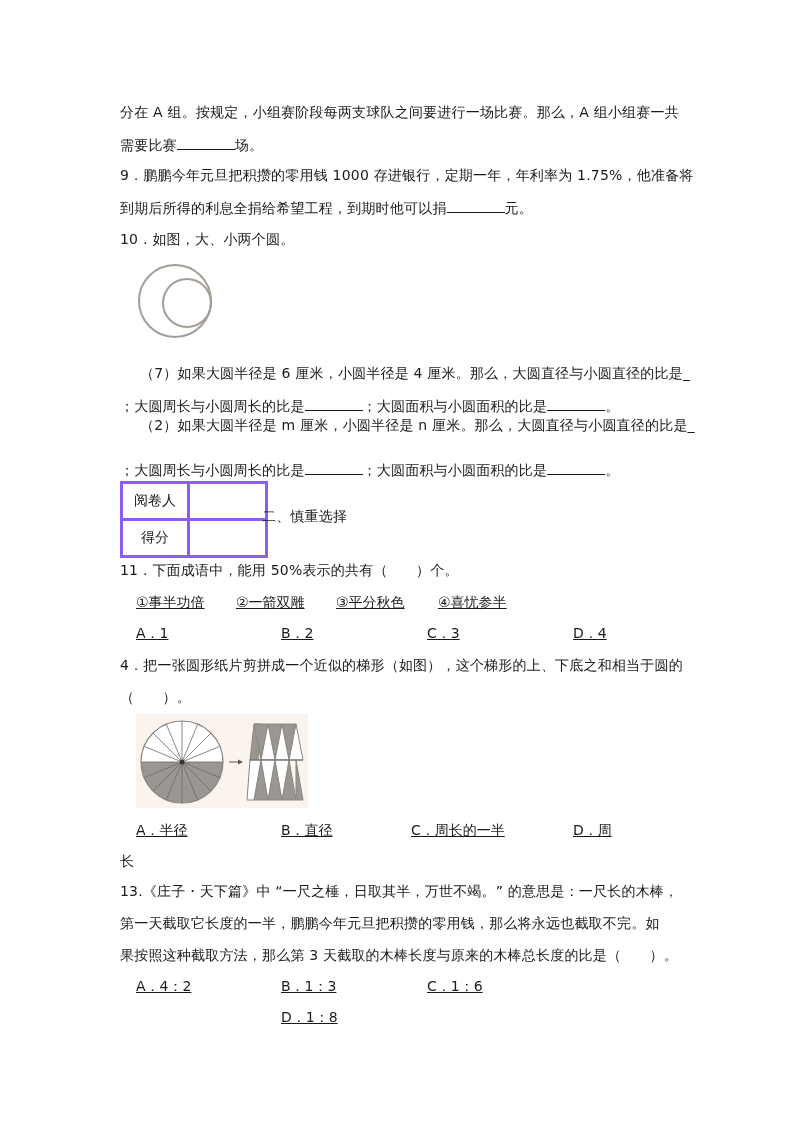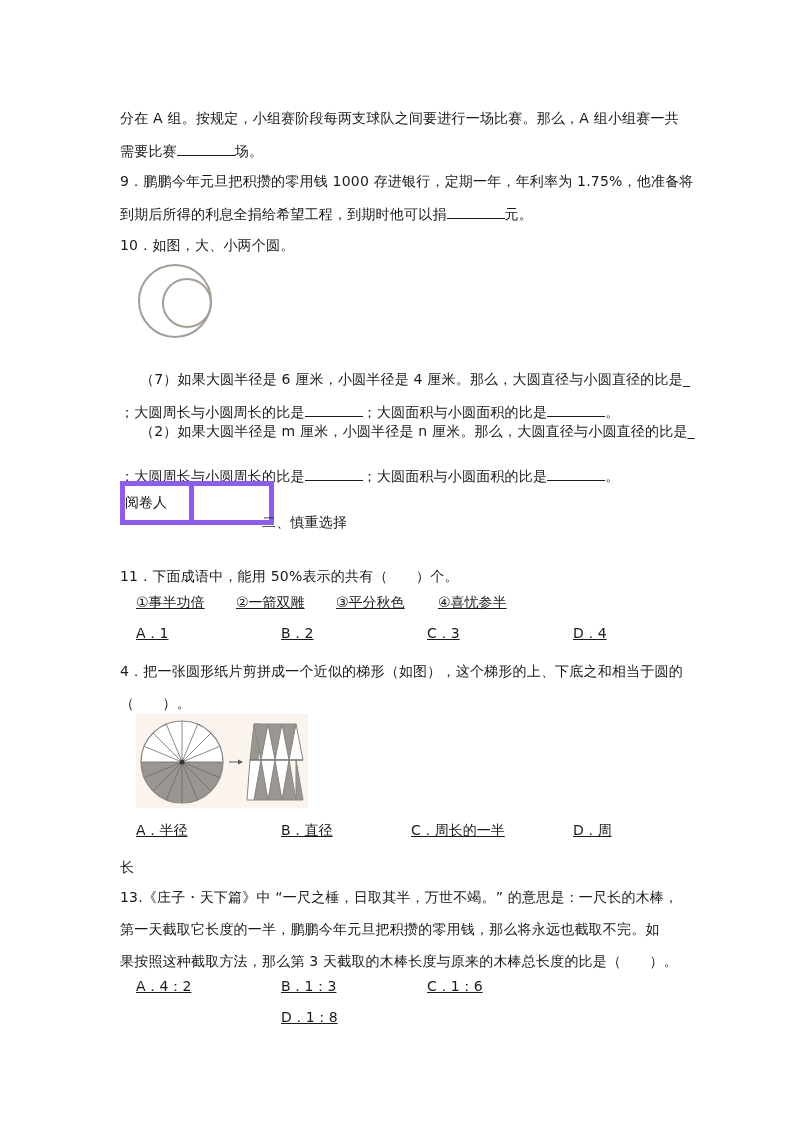--- a/index.html
+++ b/index.html
@@ -1,22 +1,22 @@
 <!DOCTYPE html>
 <html><head>
 <meta charset="utf-8">
 <style>
   html, body { margin:0; padding:0; background:#ffffff; }
   body { width:794px; height:1123px; position:relative; overflow:hidden;
          font-family:"DejaVu Sans", "Liberation Sans", sans-serif; color:#1a1a1a; }
-  .line { position:absolute; left:120px; font-size:14px; line-height:18px; white-space:nowrap; letter-spacing:0.2px;margin-top:6px; }
+  .line { position:absolute; left:120px; font-size:14px; line-height:18px; white-space:nowrap; letter-spacing:0.2px; }
   .blank { display:inline-block; border-bottom:1px solid #1a1a1a; height:14px; vertical-align:baseline; }
   .opt { position:absolute; font-size:14px; line-height:18px; white-space:nowrap;text-decoration:underline; }
   table.score { position:absolute; left:120px; top:481px; border-collapse:collapse; }
-  table.score td { border:5px solid #8b5cf6; height:34px; font-size:14px; text-align:left; padding:0; }
+  table.score td { border:3px solid #8b5cf6; height:34px; font-size:14px; text-align:center; padding:0; }
   .fig { position:absolute; }
 </style>
 </head>
 <body>
 
 <div class="line" style="top:103px">分在 A 组。按规定，小组赛阶段每两支球队之间要进行一场比赛。那么，A 组小组赛一共</div>
 <div class="line" style="top:135px">
   <span>需要比赛</span><span class="blank" style="width:58px"></span><span>场。</span>
 </div>
 
@@ -38,20 +38,24 @@
 <div class="line" style="top:416px; left:140px">（2）如果大圆半径是 m 厘米，小圆半径是 n 厘米。那么，大圆直径与小圆直径的比是_</div>
 <div class="line" style="top:460px">
   <span>；大圆周长与小圆周长的比是</span><span class="blank" style="width:58px"></span><span>；大圆面积与小圆面积的比是</span><span class="blank" style="width:58px"></span><span>。</span>
 </div>
 
 <table class="score">
   <tbody>
       <tr>
     <td style="width:64px">阅卷人</td>
     <td style="width:75px"></td>
+  </tr>
+  <tr>
+    <td>得分</td>
+    <td></td>
   </tr>
 </tbody>
   </table>
 <div class="line" style="top:507px; left:262px">二、慎重选择</div>
 
 <div class="line" style="top:561px">11．下面成语中，能用 50%表示的共有（　　）个。</div>
 <div class="opt" style="top:593px; left:136px">①事半功倍</div>
 <div class="opt" style="top:593px; left:236px">②一箭双雕</div>
 <div class="opt" style="top:593px; left:336px">③平分秋色</div>
 <div class="opt" style="top:593px; left:438px">④喜忧参半</div>

